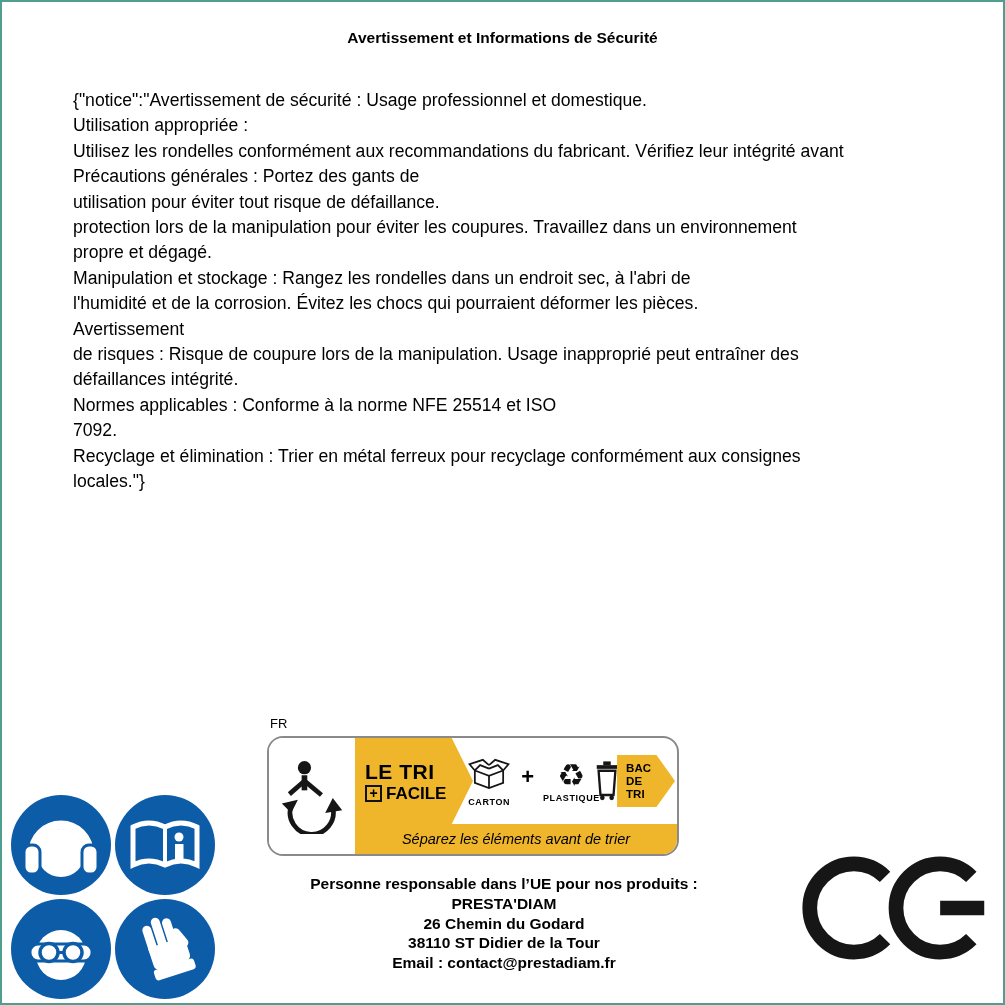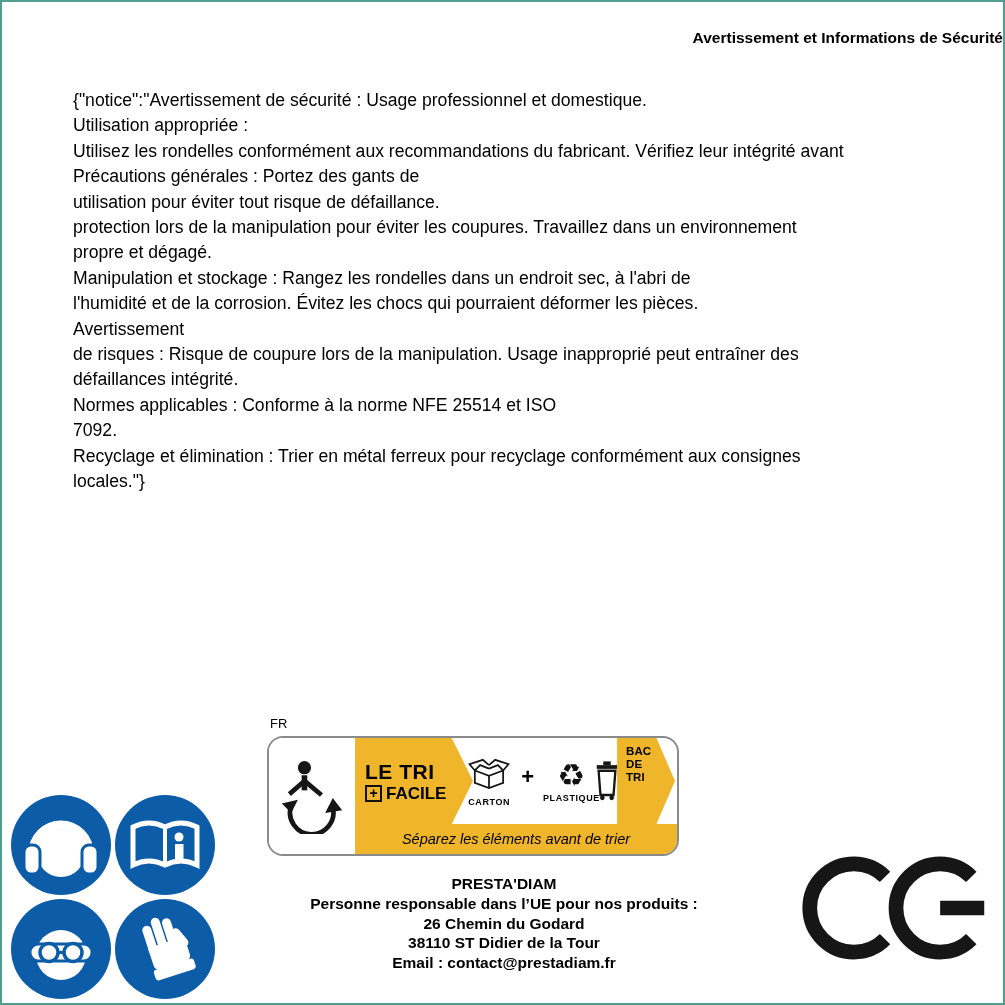--- a/index.html
+++ b/index.html
@@ -8,21 +8,21 @@
     --ink:#111;
     --page-border:#4f9e8e;
   }
   *{box-sizing:border-box}
   body{margin:0;background:#fff;font-family:"Liberation Sans",sans-serif;color:#000}
   .page{
     position:relative;width:1005px;height:1005px;background:#fff;
     border:2px solid var(--page-border);overflow:hidden;
   }
   .title{
-    position:absolute;top:27px;left:0;right:0;text-align:right;
+    position:absolute;top:27px;left:0;right:0;text-align:center;
     font-size:15.5px;font-weight:bold;
   }
   .notice{
     position:absolute;left:71px;top:86px;width:905px;
     font-size:17.6px;line-height:25.4px;
   }
   
   .safety-icons{
     position:absolute;left:9px;top:793px;
     display:grid;grid-template-columns:100px 100px;grid-auto-rows:100px;gap:4px;
@@ -53,21 +53,21 @@
   .plus-box{
     border:2.5px solid var(--ink);width:17px;height:17px;
     display:inline-flex;align-items:center;justify-content:center;
     font-size:14px;font-weight:bold;line-height:1;
   }
   .materials{flex:1;display:flex;align-items:center;justify-content:center;gap:9px;min-width:0}
   .material{display:flex;flex-direction:column;align-items:center;gap:1px}
   .material .mlabel{font-size:9px;font-weight:bold;letter-spacing:.6px}
   .recycle-glyph{font-size:31px;line-height:33px;color:var(--ink);font-family:"DejaVu Sans",sans-serif}
   .big-plus{font-size:22px;font-weight:bold;margin-top:-8px}
-  .bac{display:flex;padding-right:2px;flex-shrink:0}
+  .bac{display:flex;align-items:center;padding-right:2px;flex-shrink:0}
   .bin{margin-right:-4px;display:flex;align-items:center}
   .bac-arrow{
     background:var(--yellow);
     clip-path:polygon(0 0,68% 0,100% 50%,68% 100%,0 100%);
     padding:7px 24px 7px 9px;
     display:flex;flex-direction:column;gap:1px;
     font-weight:bold;font-size:11.5px;line-height:1.05;
   }
   .tri-tagline{
     height:30px;background:var(--yellow);flex-shrink:0;
@@ -208,22 +208,22 @@
             <span>DE</span>
             <span>TRI</span>
           </span>
         </div>
       </div>
       <div class="tri-tagline">Séparez les éléments avant de trier</div>
     </div>
   </div>
 
   <div class="responsible">
+    <div>Personne responsable dans l’UE pour nos produits :</div>
     <div>PRESTA'DIAM</div>
-    <div>Personne responsable dans l’UE pour nos produits :</div>
     <div>26 Chemin du Godard</div>
     <div>38110 ST Didier de la Tour</div>
     <div>Email : contact@prestadiam.fr</div>
   </div>
 
   <div class="ce">
     <svg width="196" height="112" viewBox="0 0 200 112">
       <g fill="none" stroke="#161616" stroke-width="15">
         <path d="M86.8 24.2 A45 45 0 1 0 86.8 87.8"></path>
         <path d="M174.8 24.2 A45 45 0 1 0 174.8 87.8"></path>

